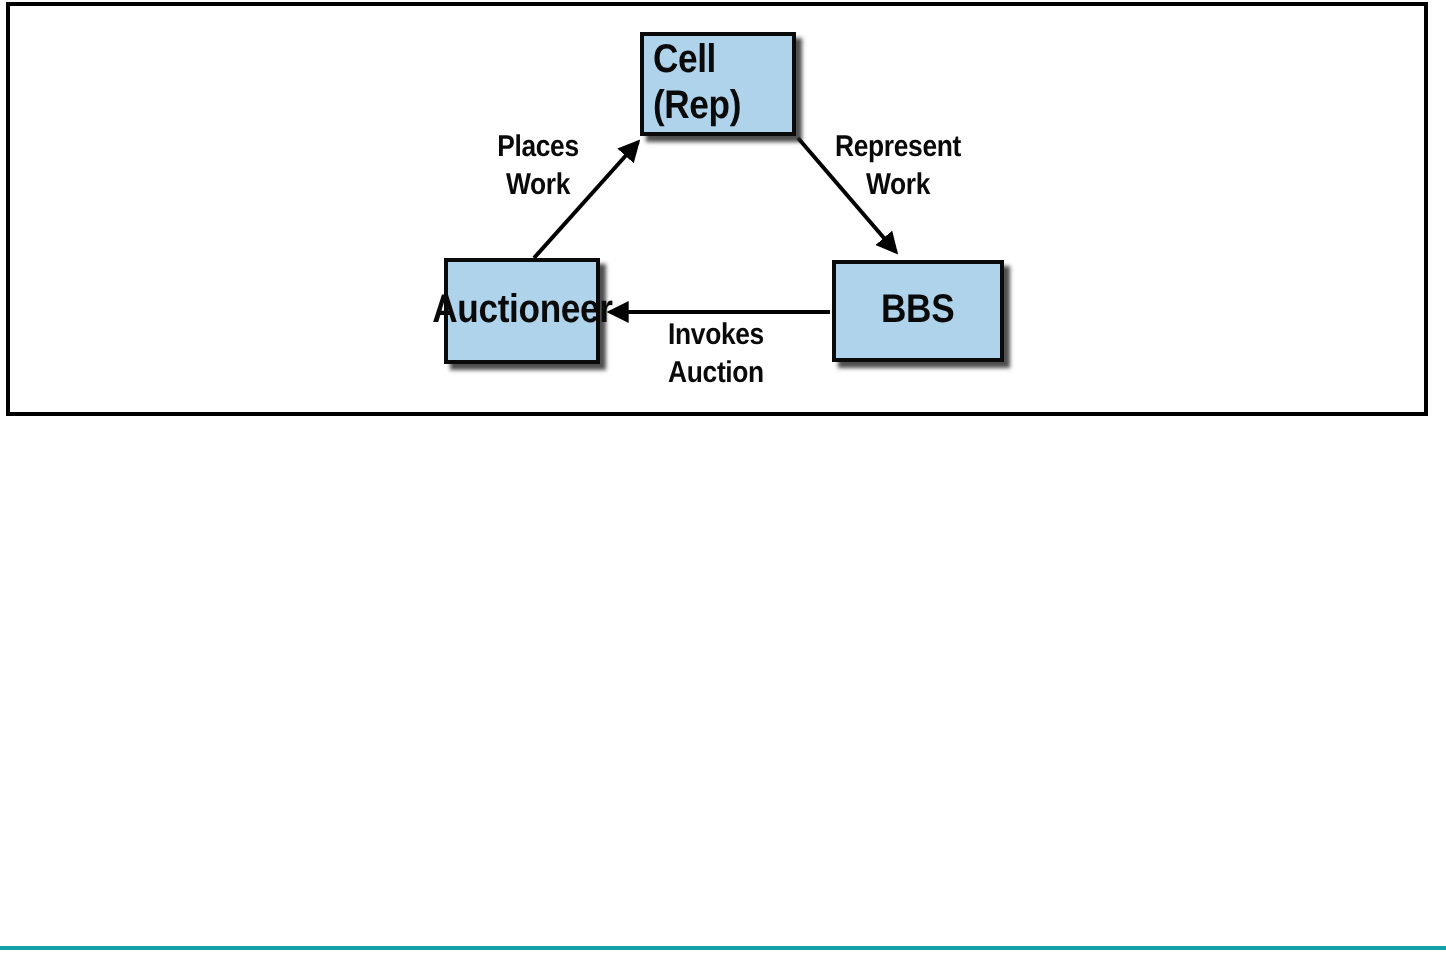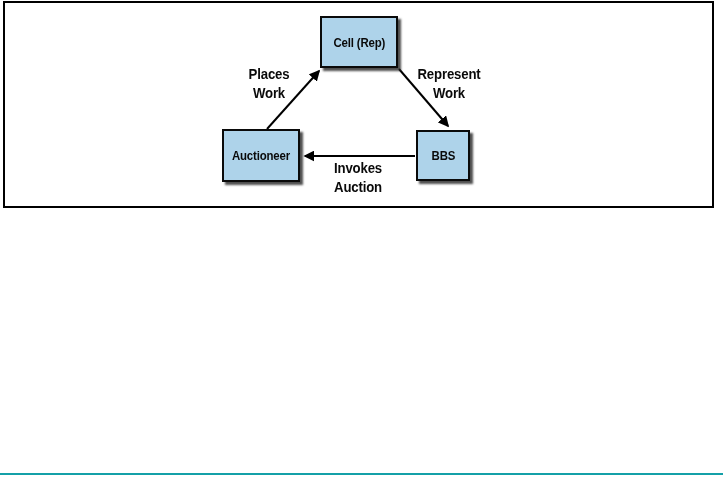--- a/index.html
+++ b/index.html
@@ -28,32 +28,32 @@
   .node {
     position: absolute;
     box-sizing: border-box;
     border: 2px solid #0a0a0a;
     background: #aed3ea;
     box-shadow: 3px 3px 2px rgba(35,35,35,0.8);
     display: flex;
     align-items: center;
     justify-content: center;
     color: #0a0a0a;
-    font-size: 13px;
+    font-size: 20px;
     font-weight: 700;
   }
   .node-label, .edge-label {
     transform: scaleX(0.88);
     transform-origin: center;
     letter-spacing: -0.2px;
     white-space: pre-line;
   }
   .node-cell-rep   { left: 320px; top: 16px;  width: 78px; height: 52px; }
   .node-auctioneer { left: 222px; top: 129px; width: 78px; height: 53px; justify-content: center; }
-  .node-bbs        { left: 416px; top: 130px; width: 54px; height: 51px; }
+  .node-bbs        { left: 416px; top: 130px; width: 86px; height: 51px; }
   .edge-label {
     position: absolute;
     width: 90px;
     text-align: center;
     color: #0a0a0a;
     font-size: 15px;
     font-weight: 700;
     line-height: 19px;
   }
   .label-places    { left: 224px; top: 64px; }

